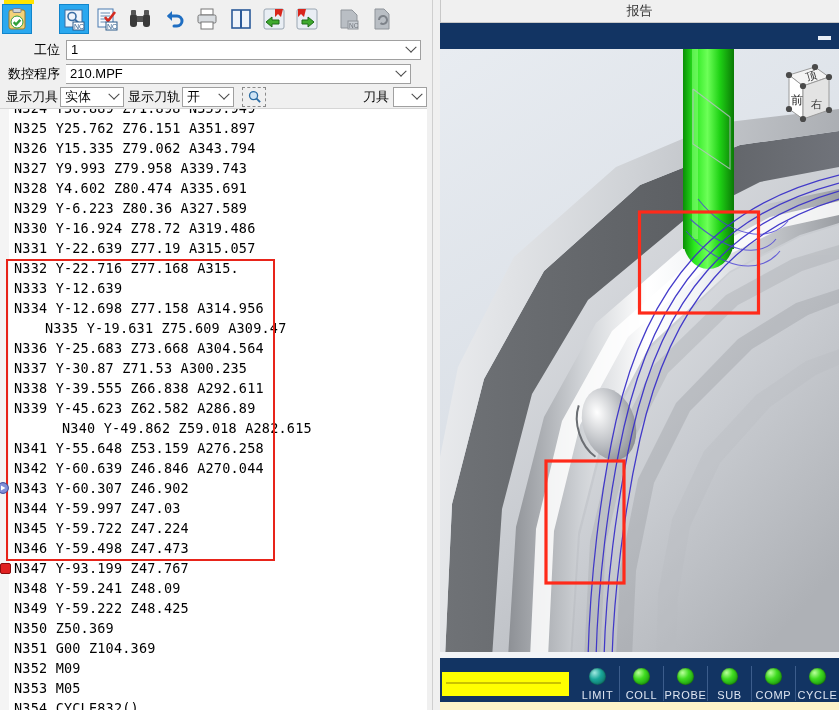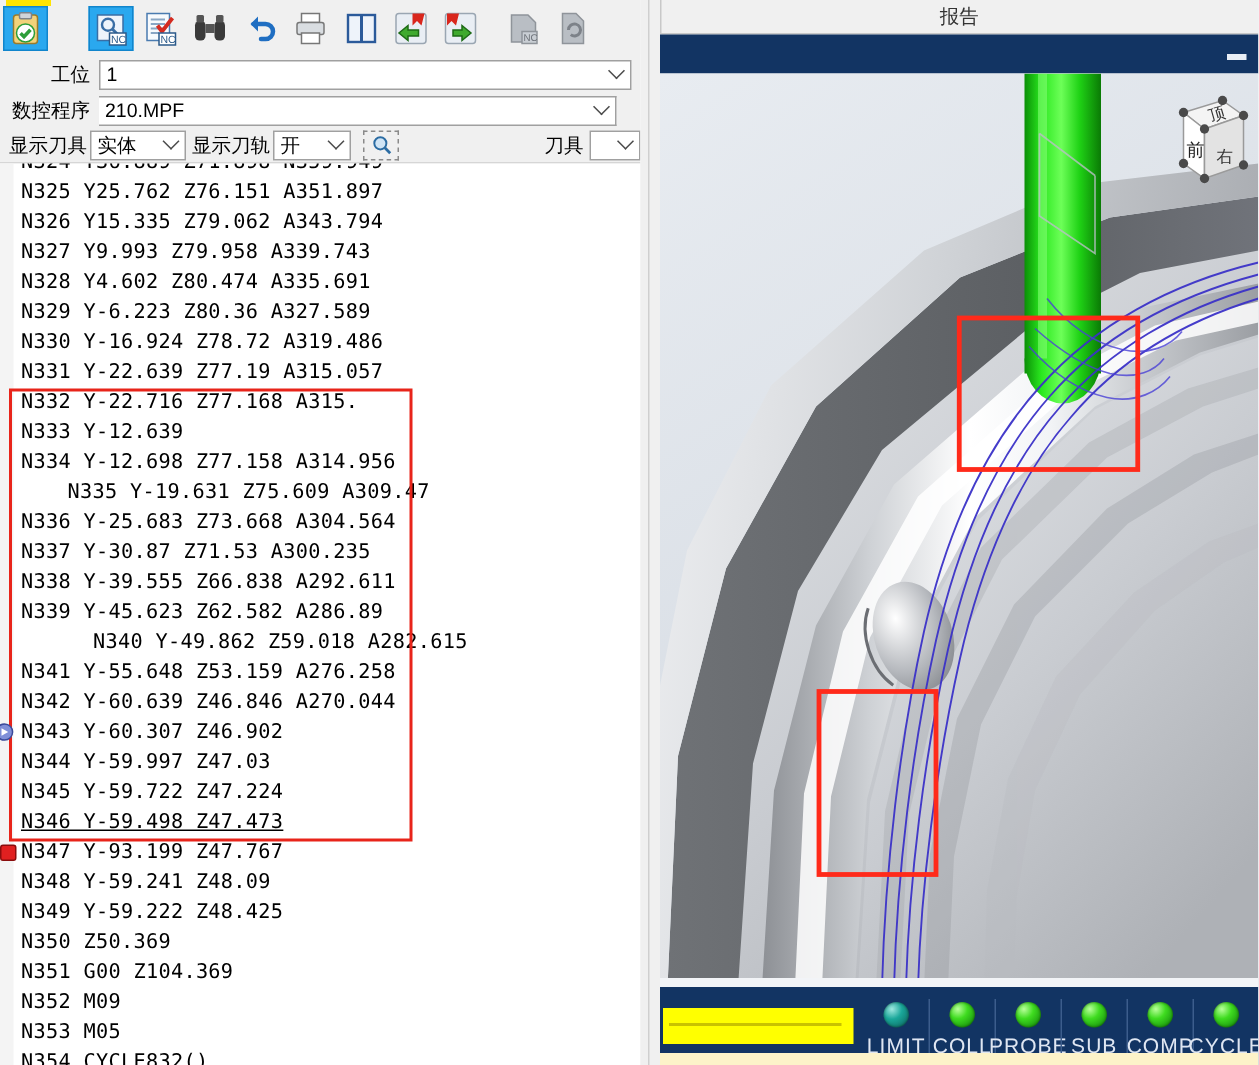--- a/index.html
+++ b/index.html
@@ -66,21 +66,21 @@
   .statusstrip{position:absolute;left:0;top:658px;width:399px;height:52px;background:#123463;}
   .yellowbar{position:absolute;left:2px;top:14px;width:127px;height:24px;background:#ffff00;}
   .yellowbar:after{content:"";position:absolute;left:4px;top:10px;width:115px;height:2px;background:#c9c200;}
   .leds{position:absolute;left:136px;top:8px;height:44px;display:flex;align-items:flex-start;}
   .led-cell{width:43px;display:flex;flex-direction:column;align-items:center;border-left:1px solid #3c5d8c;}
   .led-cell:first-child{border-left:none;}
   .led-dot{width:17px;height:17px;border-radius:50%;margin-top:2px;
            background:radial-gradient(circle at 33% 28%,#b9ff9b 0%,#3fdc20 38%,#0b7a06 100%);
            box-shadow:0 0 2px rgba(0,0,0,.6) inset;}
   .led-dot.teal{background:radial-gradient(circle at 33% 28%,#9fe8e0 0%,#1aa79a 40%,#0a5c54 100%);}
-  .led-txt{font-size:14px;color:#dfe6f2;margin-top:4px;letter-spacing:.7px;font-family:"Liberation Sans",sans-serif;}
+  .led-txt{font-size:11px;color:#dfe6f2;margin-top:4px;letter-spacing:.7px;font-family:"Liberation Sans",sans-serif;}
 
   .topstrip{position:absolute;left:0;top:652px;width:399px;height:6px;background:#f2f4f7;}
   .botstrip{position:absolute;left:0;top:702px;width:399px;height:8px;background:#fdf3c9;}
 
   
   .wm{position:absolute;left:565px;top:612px;width:274px;height:88px;pointer-events:none;}
   .wm-hex{position:absolute;left:0;top:4px;width:70px;height:72px;}
   .wm-txt{position:absolute;left:68px;top:6px;font-size:44px;font-weight:bold;color:rgba(255,255,255,.55);
           font-family:"DejaVu Sans",sans-serif;letter-spacing:1px;white-space:nowrap;}
   .wm-url{position:absolute;left:70px;top:62px;font-size:16px;font-weight:bold;color:rgba(255,255,255,.55);
@@ -265,21 +265,21 @@
           <div class="code-line" style="top: 229px;">N336 Y-25.683 Z73.668 A304.564</div>
           <div class="code-line" style="top: 249px;">N337 Y-30.87 Z71.53 A300.235</div>
           <div class="code-line" style="top: 269px;">N338 Y-39.555 Z66.838 A292.611</div>
           <div class="code-line" style="top: 289px;">N339 Y-45.623 Z62.582 A286.89</div>
           <div class="code-line" style="top: 309px; padding-left: 48px;">N340 Y-49.862 Z59.018 A282.615</div>
           <div class="code-line" style="top: 329px;">N341 Y-55.648 Z53.159 A276.258</div>
           <div class="code-line" style="top: 349px;">N342 Y-60.639 Z46.846 A270.044</div>
           <div class="code-line" style="top: 369px;">N343 Y-60.307 Z46.902</div>
           <div class="code-line" style="top: 389px;">N344 Y-59.997 Z47.03</div>
           <div class="code-line" style="top: 409px;">N345 Y-59.722 Z47.224</div>
-          <div class="code-line" style="top: 429px; text-decoration: underline;">N346 Y-59.498 Z47.473</div>
+          <div class="code-line" style="top: 429px;">N346 Y-59.498 Z47.473</div>
           <div class="code-line" style="top: 449px;">N347 Y-93.199 Z47.767</div>
           <div class="code-line" style="top: 469px;">N348 Y-59.241 Z48.09</div>
           <div class="code-line" style="top: 489px;">N349 Y-59.222 Z48.425</div>
           <div class="code-line" style="top: 509px;">N350 Z50.369</div>
           <div class="code-line" style="top: 529px;">N351 G00 Z104.369</div>
           <div class="code-line" style="top: 549px;">N352 M09</div>
           <div class="code-line" style="top: 569px;">N353 M05</div>
           <div class="code-line" style="top: 589px;">N354 CYCLE832()</div>
         </div>
 

